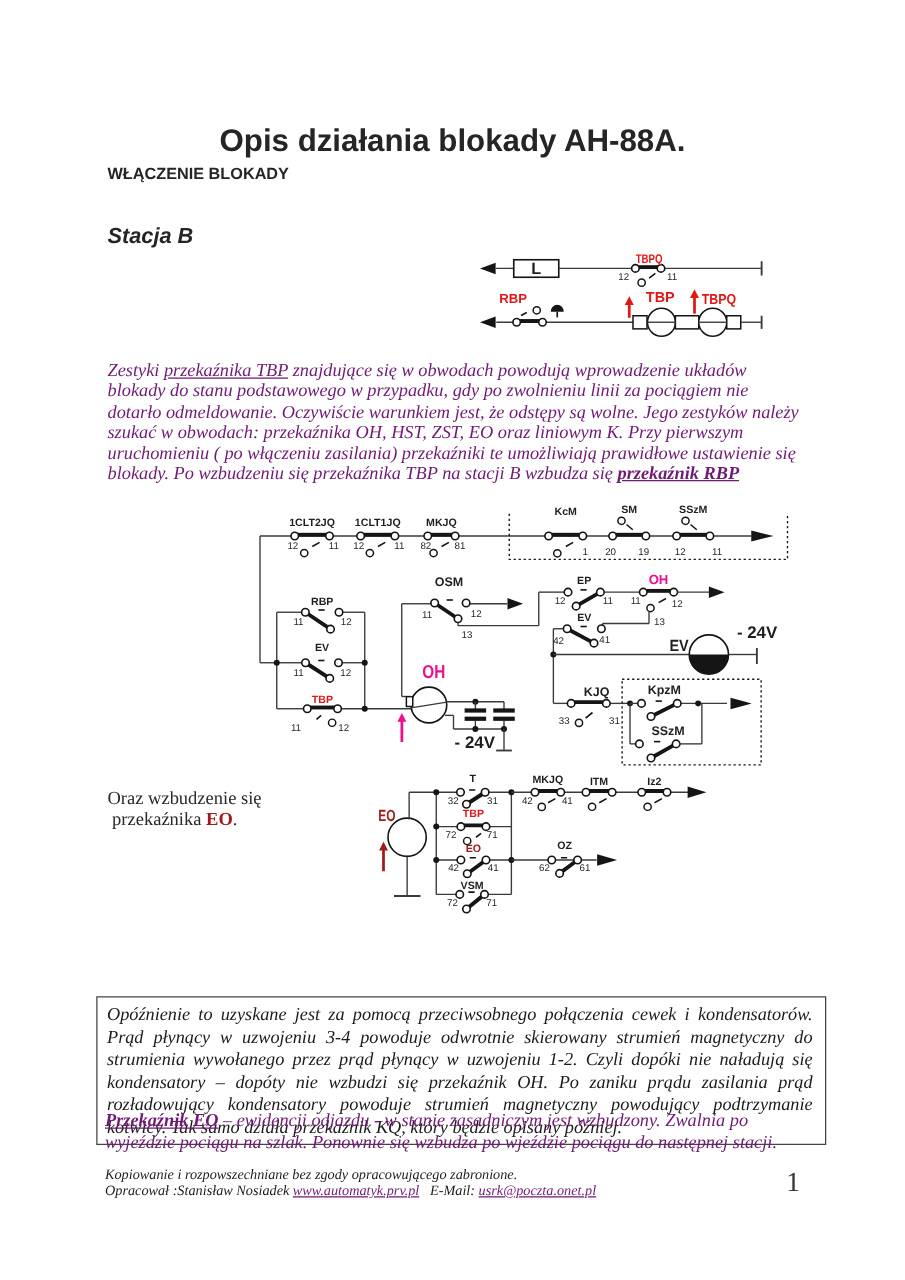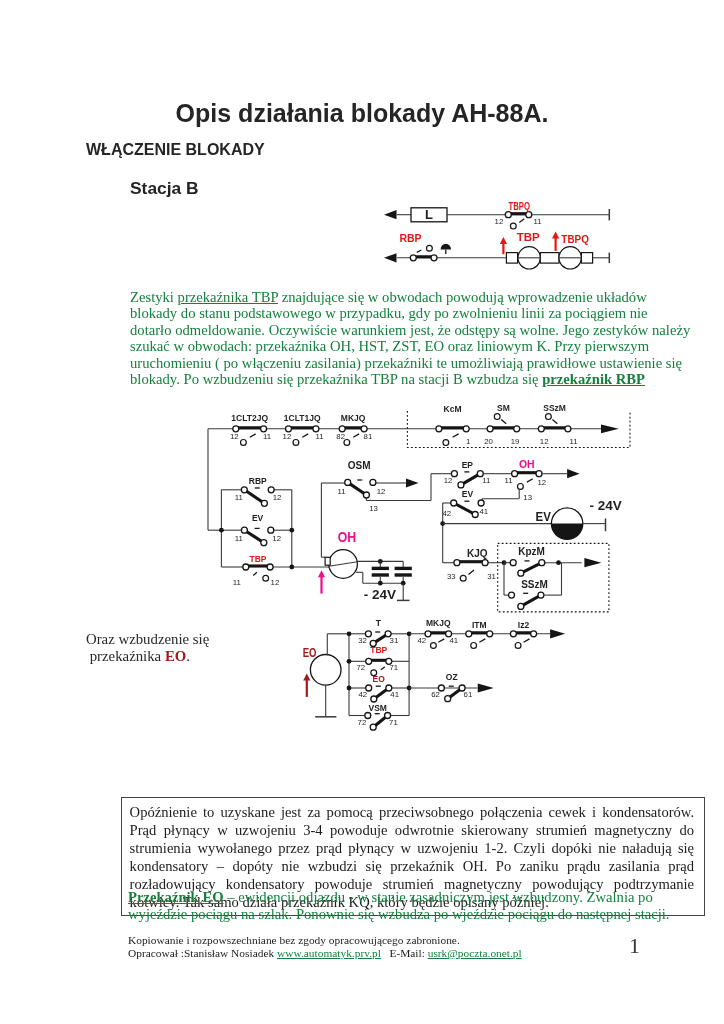--- a/index.html
+++ b/index.html
@@ -1,26 +1,26 @@
 <!DOCTYPE html>
 <html><head><meta charset="utf-8"><style>
 html,body{margin:0;padding:0;background:#fff;}
 #page{position:relative;width:724px;height:1008px;background:#fff;overflow:hidden;
  font-family:"Liberation Serif",serif;color:#282828;}
 .abs{position:absolute;}
 .sans{font-family:"Liberation Sans",sans-serif;}
 .b{font-weight:bold;}
-.i{margin-left:44px;}
+.i{font-style:italic;}
 .u{text-decoration:underline;}
-.blue{color:#15803d;}
+.blue{color:#701a75;}
 </style></head>
 <body>
 <div id="page">
 <div class="abs sans b" style="left:0;top:99px;width:724px;text-align:center;font-size:25px;color:#252525;">Opis działania blokady AH-88A.</div>
-<div class="abs sans b" style="left:86px;top:141px;font-size:16px;color:#252525;">WŁĄCZENIE BLOKADY</div>
+<div class="abs sans b" style="left:86px;top:131px;font-size:13px;color:#252525;">WŁĄCZENIE BLOKADY</div>
 <div class="abs sans b i" style="left:86px;top:177.5px;font-size:17.4px;color:#252525;">Stacja B</div>
 
 <div class="abs i blue" style="left:86px;top:289px;font-size:14.65px;line-height:16.45px;">Zestyki <span class="u">przekaźnika TBP</span> znajdujące się w obwodach powodują wprowadzenie układów<br>blokady do stanu podstawowego w przypadku, gdy po zwolnieniu linii za pociągiem nie<br>dotarło odmeldowanie. Oczywiście warunkiem jest, że odstępy są wolne. Jego zestyków należy<br>szukać w obwodach: przekaźnika OH, HST, ZST, EO oraz liniowym K. Przy pierwszym<br>uruchomieniu ( po włączeniu zasilania) przekaźniki te umożliwiają prawidłowe ustawienie się<br>blokady. Po wzbudzeniu się przekaźnika TBP na stacji B wzbudza się <span class="b u">przekaźnik RBP</span></div>
 
 
 <div class="abs" style="left:86px;top:631px;font-size:14.8px;line-height:16.6px;">Oraz wzbudzenie się<br>&nbsp;przekaźnika <span class="b" style="color:#a21a1a">EO</span>.</div>
 
 <div class="abs i" style="left:76.6px;top:797px;width:584px;height:119.3px;box-sizing:border-box;border:1.2px solid #444;
  padding:4.5px 9.5px 0 8px;font-size:14.6px;line-height:18.05px;color:#1c1c1c;text-align:justify;">Opóźnienie to uzyskane jest za pomocą przeciwsobnego połączenia cewek i kondensatorów. Prąd płynący w uzwojeniu 3-4 powoduje odwrotnie skierowany strumień magnetyczny do strumienia wywołanego przez prąd płynący w uzwojeniu 1-2. Czyli dopóki nie naładują się kondensatory – dopóty nie wzbudzi się przekaźnik OH. Po zaniku prądu zasilania prąd rozładowujący kondensatory powoduje strumień magnetyczny powodujący podtrzymanie kotwicy. Tak samo działa przekaźnik KQ, który będzie opisany później.</div>
 

